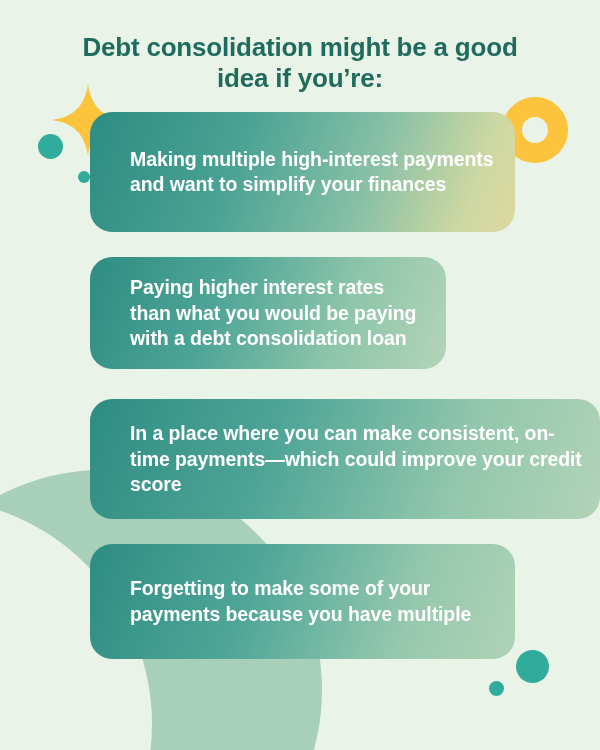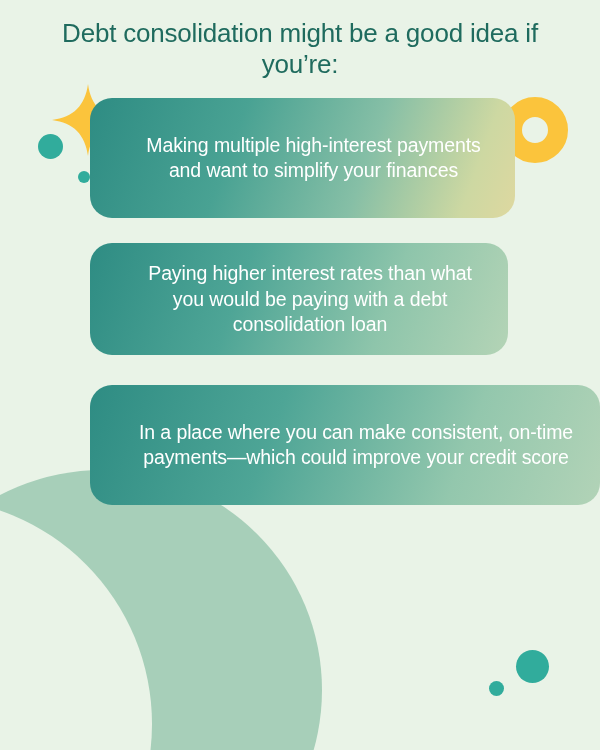--- a/index.html
+++ b/index.html
@@ -63,57 +63,56 @@
   .dot-tl-sm{ left:78px;  top:171px; width:12px; height:12px; }
   .dot-br-lg{ left:516px; top:650px; width:33px; height:33px; }
   .dot-br-sm{ left:489px; top:681px; width:15px; height:15px; }
 
   
   .content{ position:relative; z-index:2; }
 
   .page-title{
     color:#1f6b5e;
     font-size:26px;
-    font-weight:normal;
+    font-weight:bold;
     line-height:1.2;
     text-align:center;
     letter-spacing:-0.2px;
-    padding:18px 60px 0 60px;
+    padding:32px 60px 0 60px;
   }
 
   .cards{
     position:relative;
     margin-top:18px;
   }
 
   .card{
     position:relative;
     border-radius:22px;
     color:#ffffff;
     font-size:19.5px;
-    font-weight:normal;
+    font-weight:bold;
     line-height:1.31;
     letter-spacing:-0.1px;
     display:flex;
     align-items:center;
     overflow:hidden;
-    text-align:center;
   }
 
   
   .card-1{
     margin:0 0 0 90px;
     width:425px; height:120px;
     background:linear-gradient(110deg,#2e8c83 0%, #49a293 34%, #86bfa6 64%, #cdd8a2 88%, #ded8a0 100%);
     padding-left:40px; padding-right:18px;
   }
   
   .card-2{
     margin:25px 0 0 90px;
-    width:418px; height:112px;
+    width:356px; height:112px;
     background:linear-gradient(110deg,#2e8c83 0%, #4ea596 36%, #8ec5ab 70%, #b4d4b6 100%);
     padding-left:40px; padding-right:18px;
   }
   
   .card-3{
     margin:30px 0 0 90px;
     width:510px; height:120px;
     background:linear-gradient(110deg,#2e8c83 0%, #4ea596 36%, #93c7ad 72%, #b2d3b7 100%);
     padding-left:40px; padding-right:18px;
   }
@@ -158,15 +157,18 @@
     </div>
 
     <div class="card card-2">
       <span>Paying higher interest rates than what you would be paying with a debt consolidation loan</span>
     </div>
 
     <div class="card card-3">
       <span>In a place where you can make consistent, on-time payments—which could improve your credit score</span>
     </div>
 
+    <div class="card card-4">
+      <span>Forgetting to make some of your payments because you have multiple</span>
+    </div>
 
   </div>
 </div>
 
 </body></html>

